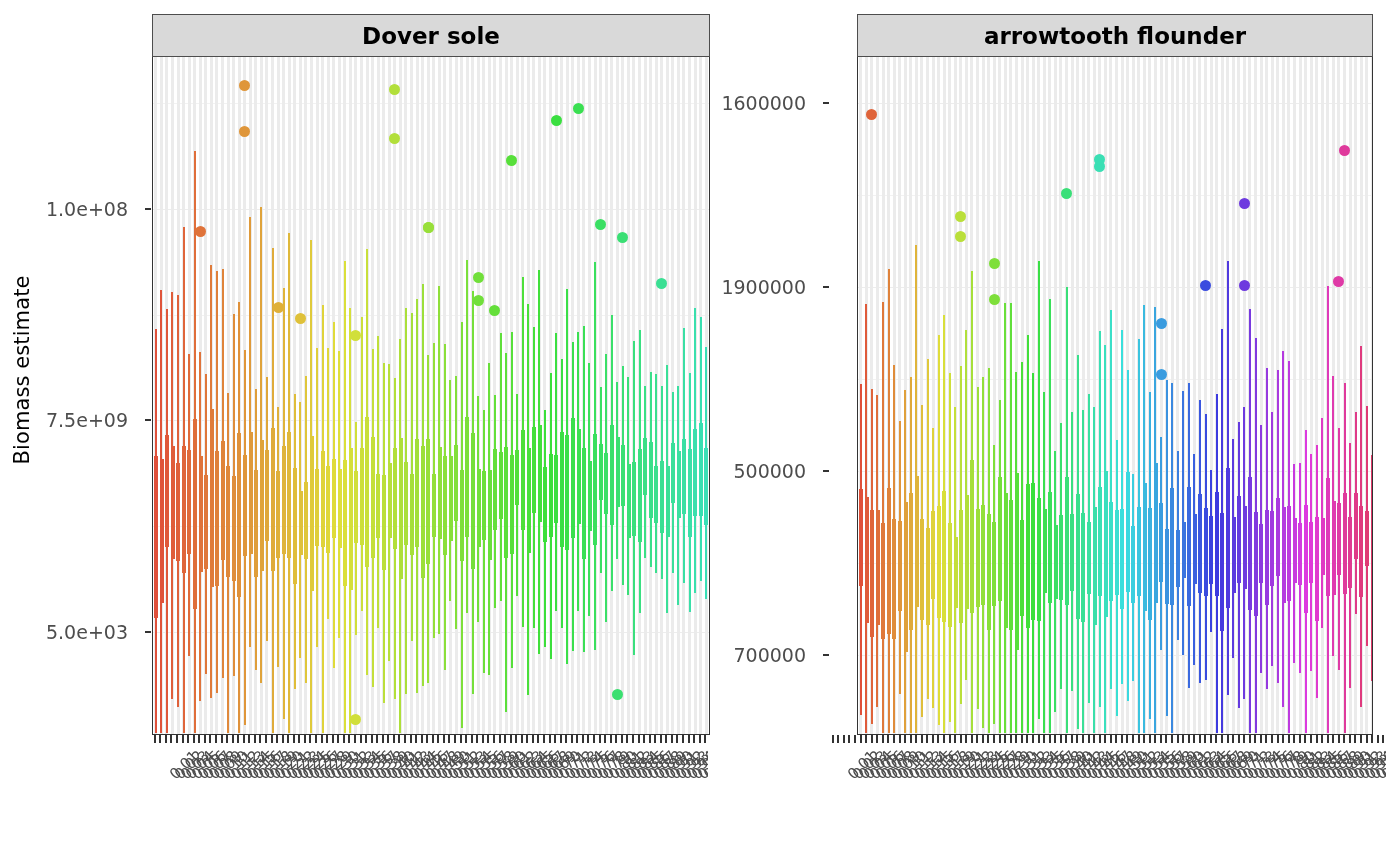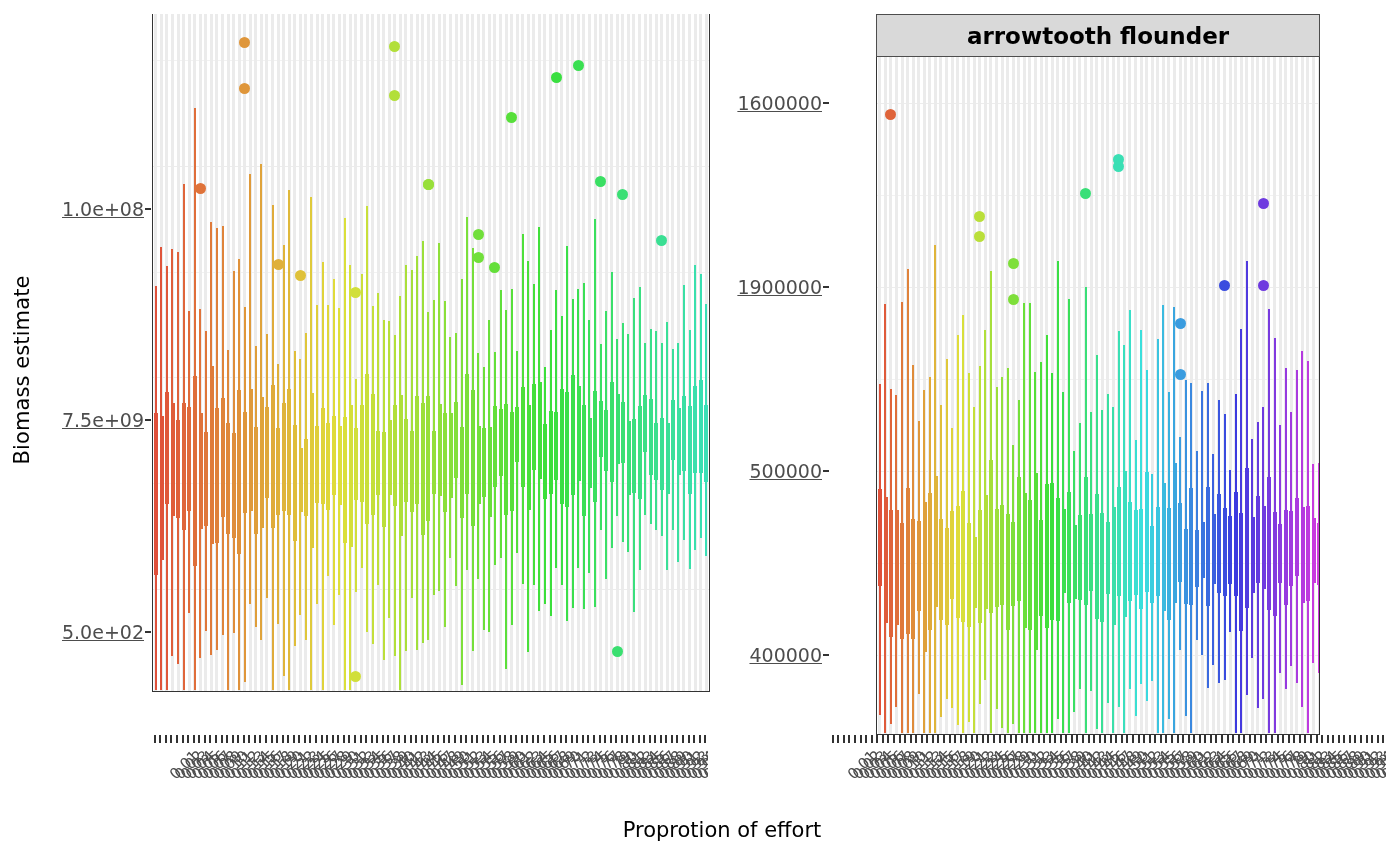--- a/index.html
+++ b/index.html
@@ -51,21 +51,21 @@
     font-size: 21px;
     color: #000000;
   }
 
   
   .panel-wrap {
     position: absolute;
     top: 14px;
   }
   .panel-wrap.left  { left: 152px;  width: 558px; }
-  .panel-wrap.right { left: 876px;  width: 444px; }
+  .panel-wrap.right { left: 857px;  width: 516px; }
 
   .strip {
     position: relative;
     height: 43px;
     background: #d9d9d9;
     border: 1px solid #4d4d4d;
     box-sizing: border-box;
     display: flex;
     align-items: center;
     justify-content: center;
@@ -129,24 +129,23 @@
   
   .ytick-labels {
     position: absolute;
     width: 150px;
     text-align: right;
     font-size: 19px;
     color: #4d4d4d;
   }
   .ytick-row {
     position: absolute;
-    right: 0;
+    right: 16px;
     transform: translateY(-50%);
     white-space: nowrap;
-    text-decoration: underline;
   }
   .ytick-mark {
     position: absolute;
     width: 6px;
     height: 2px;
     background: #333333;
   }
 
   .xticks {
     position: absolute;
@@ -182,31 +181,34 @@
 
 <div id="figure">
 
   <div class="ylab">
     <span>Biomass estimate</span>
   </div>
 
   <div class="ytick-labels" id="yticks-left" style="left: -6px; top: 0px;">
       <div class="ytick-row" style="top: 209.1px;">1.0e+08</div>
       <div class="ytick-row" style="top: 420.35px;">7.5e+09</div>
-      <div class="ytick-row" style="top: 631.6px;">5.0e+02</div>
+      <div class="ytick-row" style="top: 631.6px;">5.0e+03</div>
     </div>
 
   <div class="ytick-labels" id="yticks-right" style="left: 672px; top: 0px;">
       <div class="ytick-row" style="top: 102.986px;">1600000</div>
       <div class="ytick-row" style="top: 286.932px;">1900000</div>
       <div class="ytick-row" style="top: 470.878px;">500000</div>
-      <div class="ytick-row" style="top: 654.823px;">400000</div>
+      <div class="ytick-row" style="top: 654.823px;">700000</div>
     </div>
 
   <div class="panel-wrap left">
+    <div class="strip">
+      <span>Dover sole</span>
+    </div>
     <div class="panel" id="panel-left">
       <div class="hgrid-layer" id="hgrid-left">
           <div class="hgrid major" style="top: 152.1px;"></div>
           <div class="hgrid major" style="top: 363.35px;"></div>
           <div class="hgrid major" style="top: 574.6px;"></div>
           <div class="hgrid" style="top: 46.475px;"></div>
           <div class="hgrid" style="top: 257.725px;"></div>
           <div class="hgrid" style="top: 468.975px;"></div>
         </div>
       <div class="grid-layer" id="vgrid-left">
@@ -1471,21 +1473,20 @@
       <div class="xlabel" style="left: 507.18px;">0.91</div>
       <div class="xlabel" style="left: 512.74px;">0.92</div>
       <div class="xlabel" style="left: 518.3px;">0.93</div>
       <div class="xlabel" style="left: 523.86px;">0.94</div>
       <div class="xlabel" style="left: 529.42px;">0.95</div>
       <div class="xlabel" style="left: 534.98px;">0.96</div>
       <div class="xlabel" style="left: 540.54px;">0.97</div>
       <div class="xlabel" style="left: 546.1px;">0.98</div>
     </div>
 
-  <div class="xlab">Proprotion of effort</div>
 
 <div class="ytick-mark" style="left: 145px; top: 208.1px;"></div>
     <div class="ytick-mark" style="left: 145px; top: 419.35px;"></div>
     <div class="ytick-mark" style="left: 145px; top: 630.6px;"></div>
     <div class="ytick-mark" style="left: 823px; top: 101.986px;"></div>
     <div class="ytick-mark" style="left: 823px; top: 285.932px;"></div>
     <div class="ytick-mark" style="left: 823px; top: 469.878px;"></div>
     <div class="ytick-mark" style="left: 823px; top: 653.823px;"></div>
   </div>
 

